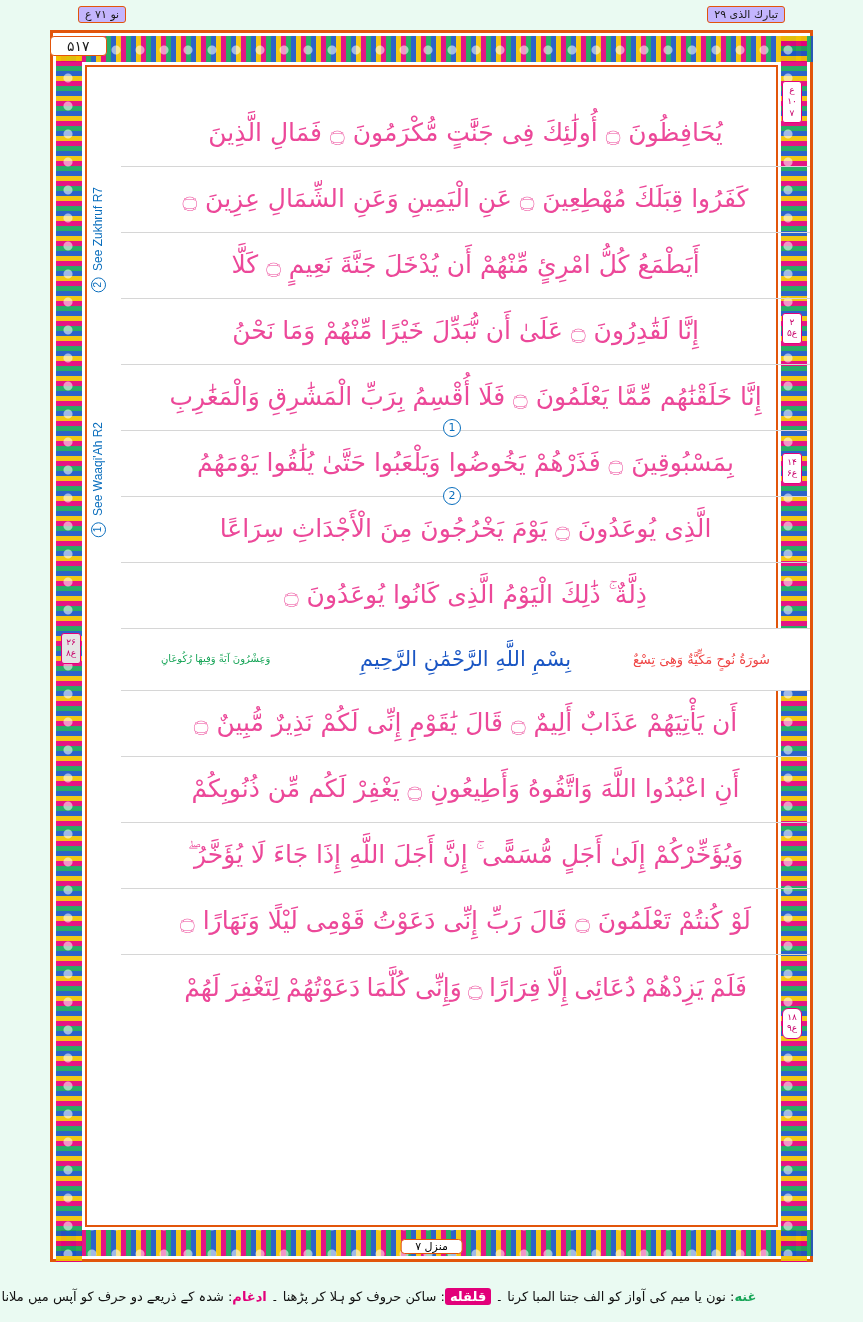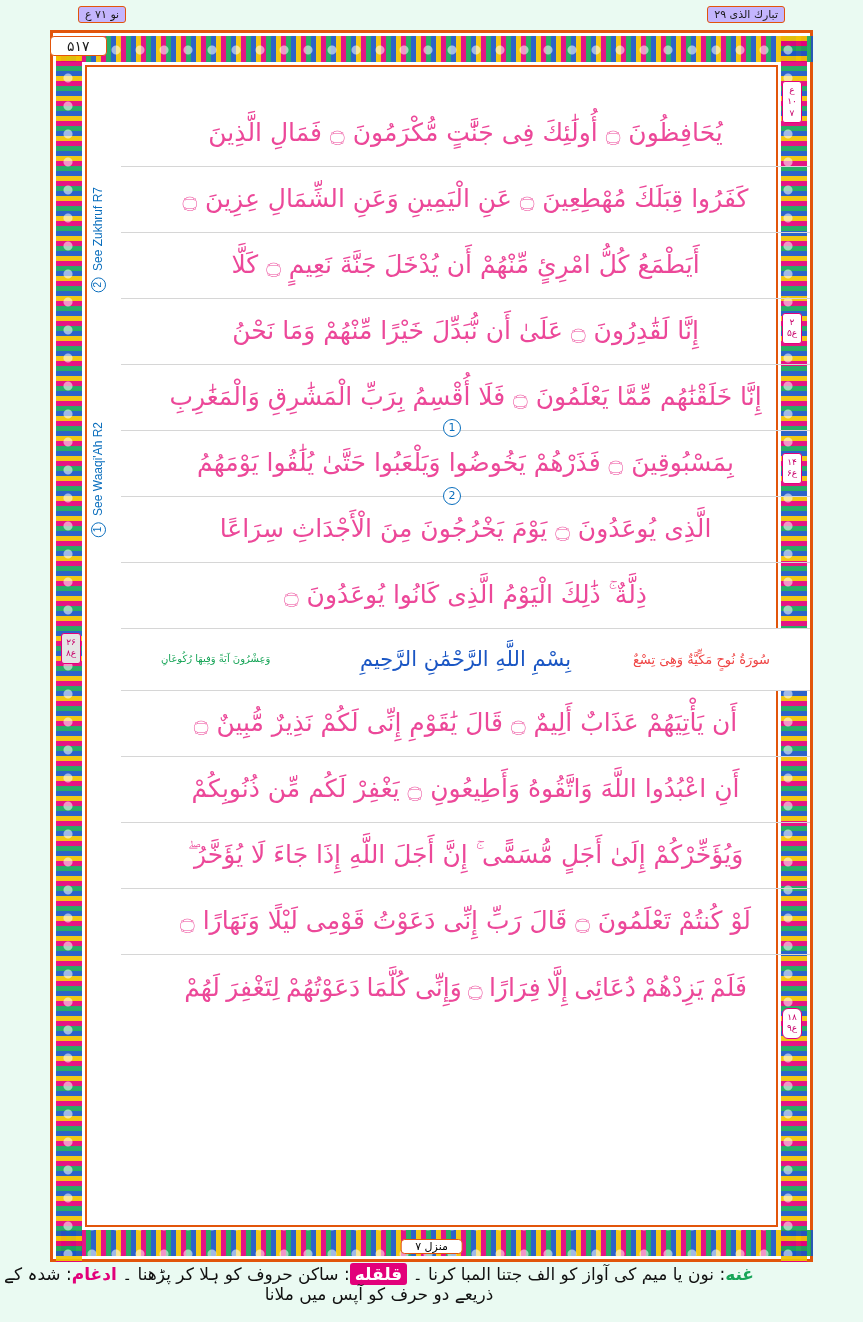--- a/index.html
+++ b/index.html
@@ -207,21 +207,21 @@
     line-height: 15px;
     background: #ffffff;
   }
 
   
   .legend {
     position: absolute;
     left: 0; bottom: 18px;
     width: 758px;
     text-align: center;
-    font-size: 17px;
+    font-size: 13px;
     direction: rtl;
     color: #111111;
   }
   .legend .lbl-green { color: #18a558; font-weight: bold; }
   .legend .lbl-pink  { color: #e2007a; font-weight: bold; }
   .legend .lbl-box {
     background: #e2007a; color: #ffffff;
     padding: 1px 5px; border-radius: 3px; font-weight: bold;
   }
 </style>

